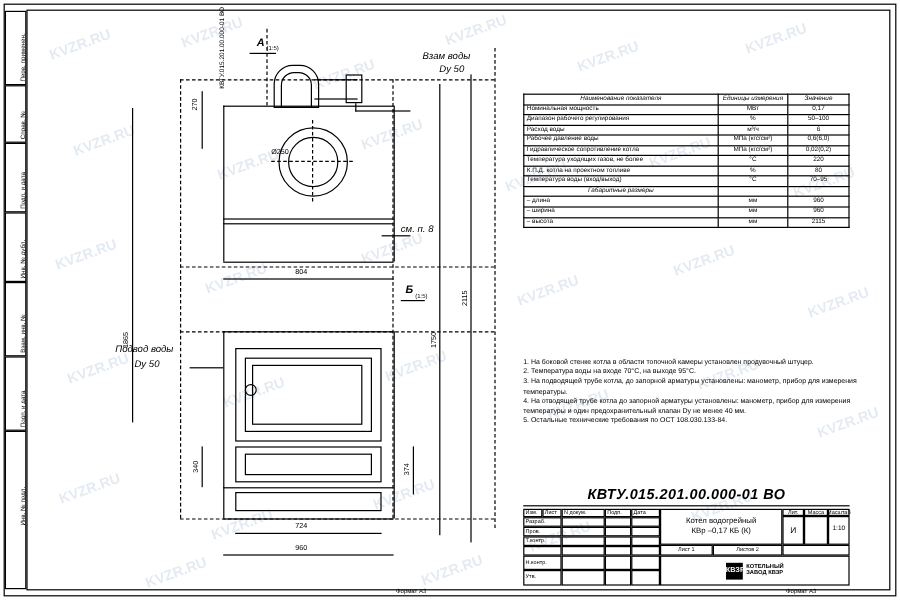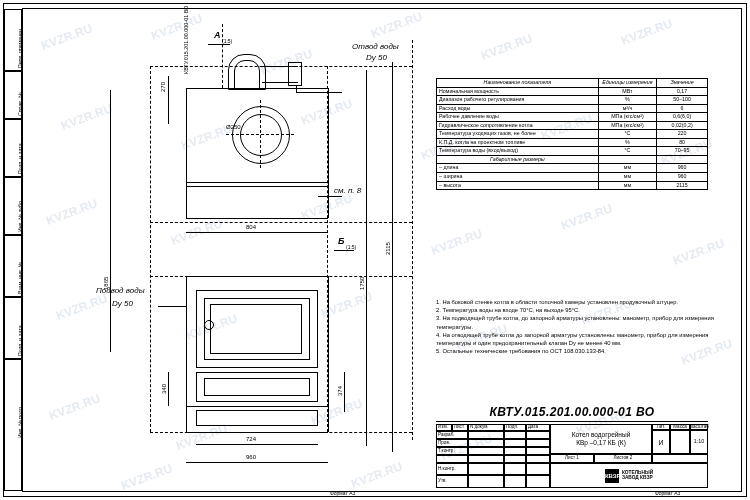--- a/index.html
+++ b/index.html
@@ -130,21 +130,21 @@
   <div class="ln lnh" style="left:262px;top:66px;width:36px;"></div>
   <div class="ln lnh" style="left:262px;top:82px;width:36px;"></div>
   <div class="thin" style="position:absolute;left:288px;top:62px;width:14px;height:24px;"></div>
   <div class="ln lnh" style="left:296px;top:92px;width:46px;"></div>
   <div class="ln lnv" style="left:296px;top:86px;height:7px;"></div>
 
   <div class="lbl big" style="left:214px;top:30px;">А</div>
   <div class="lbl" style="left:222px;top:38px;font-size:5px;">(1:5)</div>
   <div class="ln lnh" style="left:208px;top:44px;width:22px;"></div>
 
-  <div class="lbl mid" style="left:352px;top:42px;font-size:8px;">Отвод воды</div>
+  <div class="lbl mid" style="left:352px;top:42px;font-size:8px;">Взам воды</div>
   <div class="lbl mid" style="left:366px;top:53px;font-size:8px;">Dy 50</div>
 
   <div class="lbl" style="left:226px;top:124px;">Ø250</div>
 
   <div class="ln lnv" style="left:168px;top:76px;height:48px;"></div>
   <div class="lbl" style="left:160px;top:92px;transform:rotate(-90deg);transform-origin:left top;">270</div>
 
   <div class="lbl" style="left:334px;top:186px;font-size:8px;font-style:italic;">см. п. 8</div>
   <div class="ln lnh" style="left:318px;top:196px;width:24px;"></div>
 

